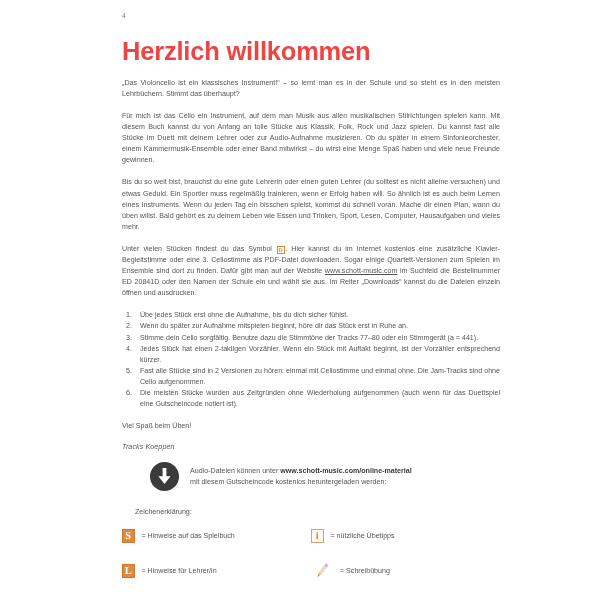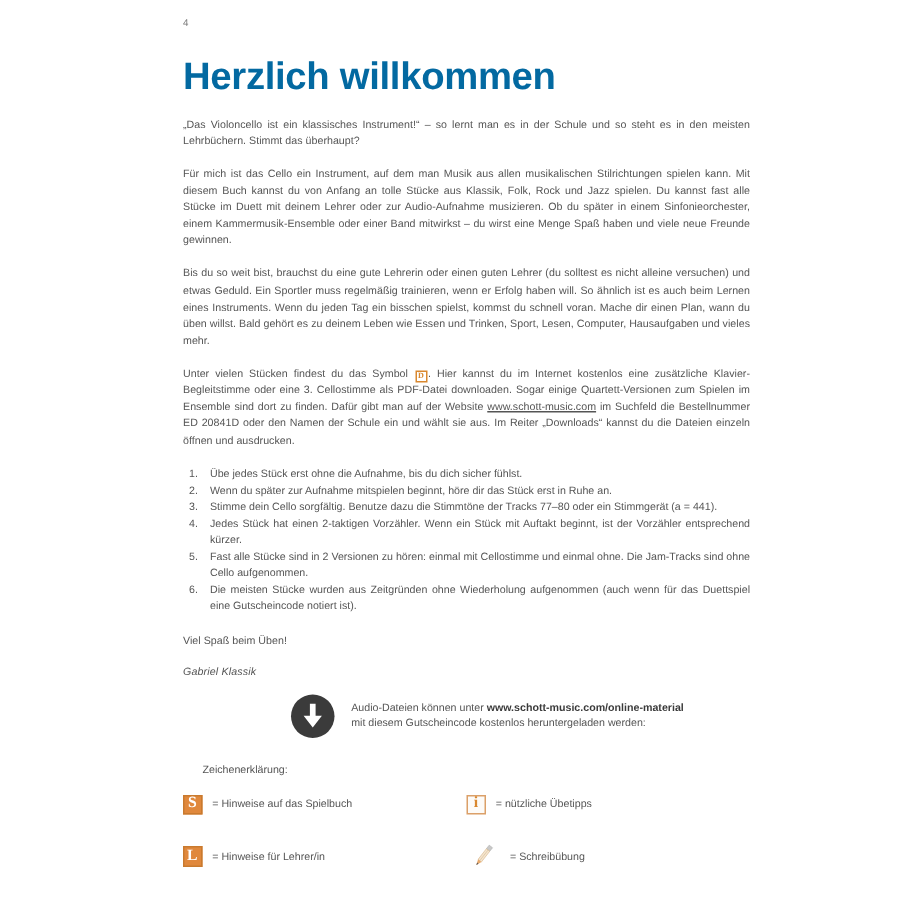--- a/index.html
+++ b/index.html
@@ -32,21 +32,21 @@
   .page-number {
     font-size: 6.5px;
     color: #7a7a7a;
     letter-spacing: 0.2px;
     margin: 0 0 19px 0;
   }
 
   .page-title {
     font-size: 25.5px;
     line-height: 1.05;
-    color: #0369a1;
+    color: #ef4444;
     font-weight: bold;
     margin: 0 0 13px 0;
     letter-spacing: -0.2px;
   }
 
   p.body {
     font-size: 7.1px;
     line-height: 11.1px;
     color: #555555;
     margin: 0 0 11px 0;
@@ -107,21 +107,20 @@
     margin: 0 0 11px 0;
     letter-spacing: 0.1px;
   }
 
   
   .download-row {
     display: flex;
     align-items: center;
     margin: 0 0 17px 0;
     padding-left: 28px;
-    justify-content: center;
   }
   .dl-circle {
     width: 29px;
     height: 29px;
     border-radius: 50%;
     background: #3b3b3b;
     flex: 0 0 29px;
     position: relative;
   }
   .dl-circle svg { position: absolute; left: 7px; top: 6px; }
@@ -234,21 +233,21 @@
         <span>Fast alle Stücke sind in 2 Versionen zu hören: einmal mit Cellostimme und einmal ohne. Die Jam-Tracks sind ohne Cello aufgenommen.</span>
       </li>
       <li>
         <span class="num">6.</span>
         <span>Die meisten Stücke wurden aus Zeitgründen ohne Wiederholung aufgenommen (auch wenn für das Duettspiel eine Gutscheincode notiert ist).</span>
       </li>
     </ol>
 
     <p class="body">Viel Spaß beim Üben!</p>
 
-    <div class="signature">Gabriel Klassik</div>
+    <div class="signature">Tracks Koeppen</div>
 
     <div class="download-row">
       <div class="dl-circle">
         <svg width="15" height="17" viewBox="0 0 15 17" xmlns="http://www.w3.org/2000/svg" aria-hidden="true">
           <path d="M5.6 0 H9.4 V8.2 H13.6 L7.5 16 L1.4 8.2 H5.6 Z" fill="#ffffff"></path>
         </svg>
       </div>
       <div class="dl-text">
         <div><span>Audio-Dateien können unter </span><strong>www.schott-music.com/online-material</strong></div>
         <div>mit diesem Gutscheincode kostenlos heruntergeladen werden:</div>

